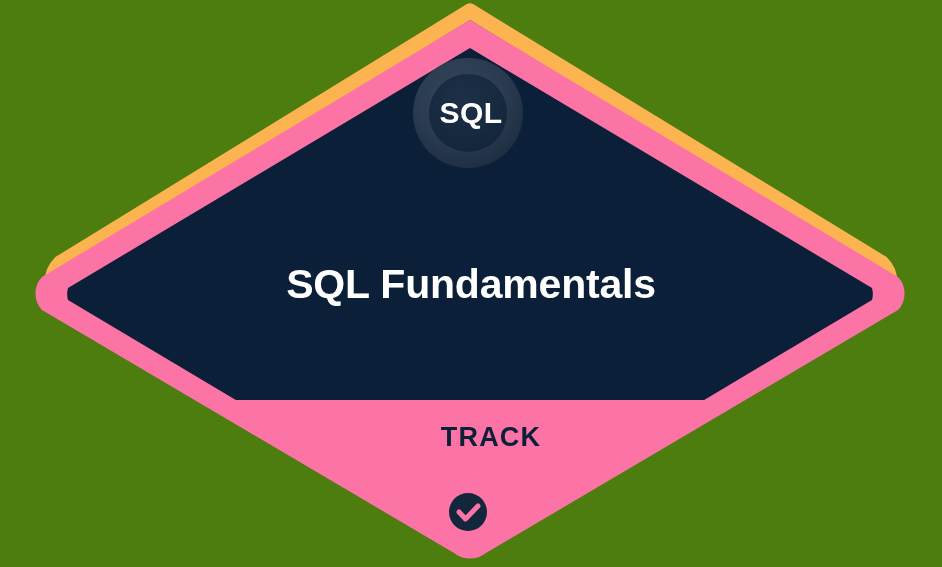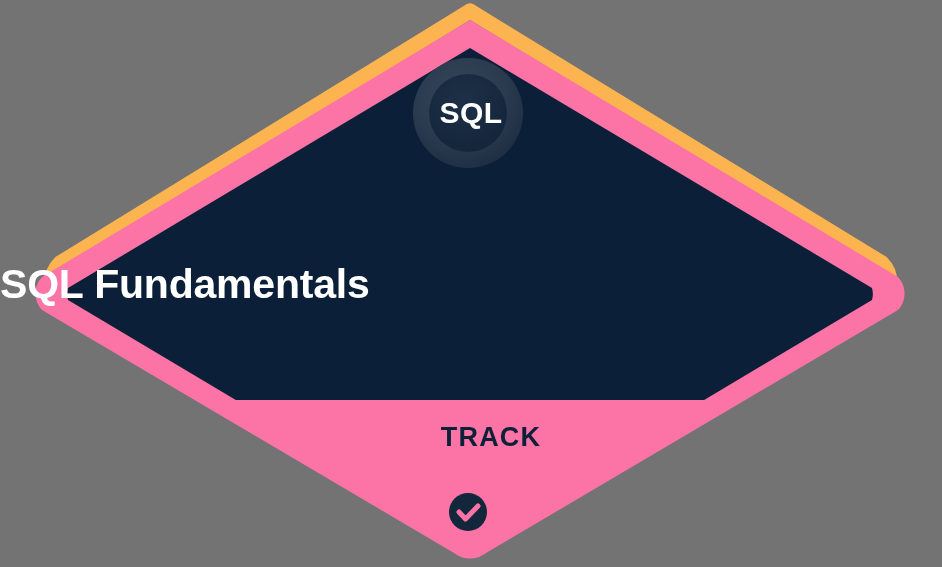--- a/index.html
+++ b/index.html
@@ -5,42 +5,42 @@
   * { margin:0; padding:0; box-sizing:border-box; }
   html, body {
     width:942px; height:567px;
     background:#000;
     font-family:"Liberation Sans", sans-serif;
     overflow:hidden;
   }
   .badge-stage {
     position:relative;
     width:942px; height:567px;
-    background:#737373;
+    background:#4d7c0f;
   }
   .badge-svg { position:absolute; inset:0; display:block; }
 
   .txt-layer { position:absolute; inset:0; pointer-events:none; }
 
   .chip-label {
     position:absolute;
     left:0; right:0;
     top:92px;
     text-align:center;
     font-size:30px;
     font-weight:bold;
     color:#ffffff;
     letter-spacing:0.5px;
     line-height:42px;
   }
   .track-title {
     position:absolute;
     left:0; right:0;
     top:256px;
-    text-align:left;
+    text-align:center;
     font-size:41px;
     font-weight:bold;
     color:#ffffff;
     letter-spacing:-0.2px;
     line-height:56px;
   }
   .status-text {
     position:absolute;
     left:0; right:0;
     top:420px;

